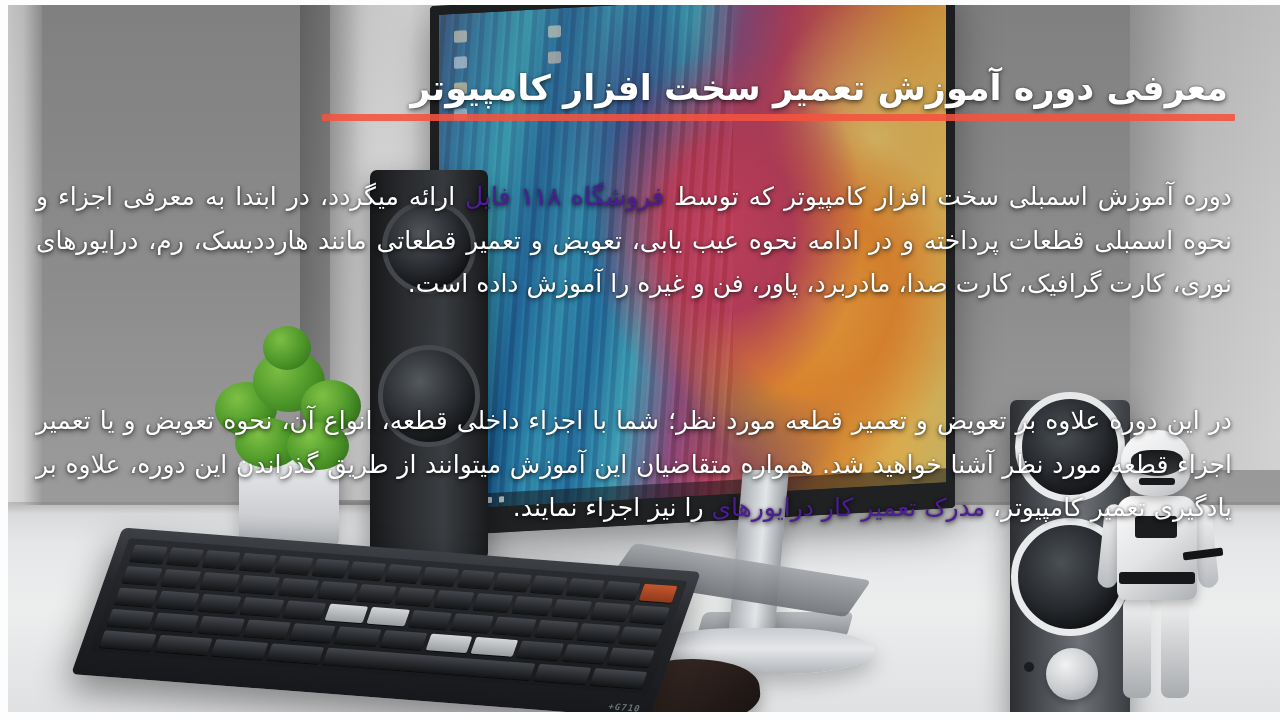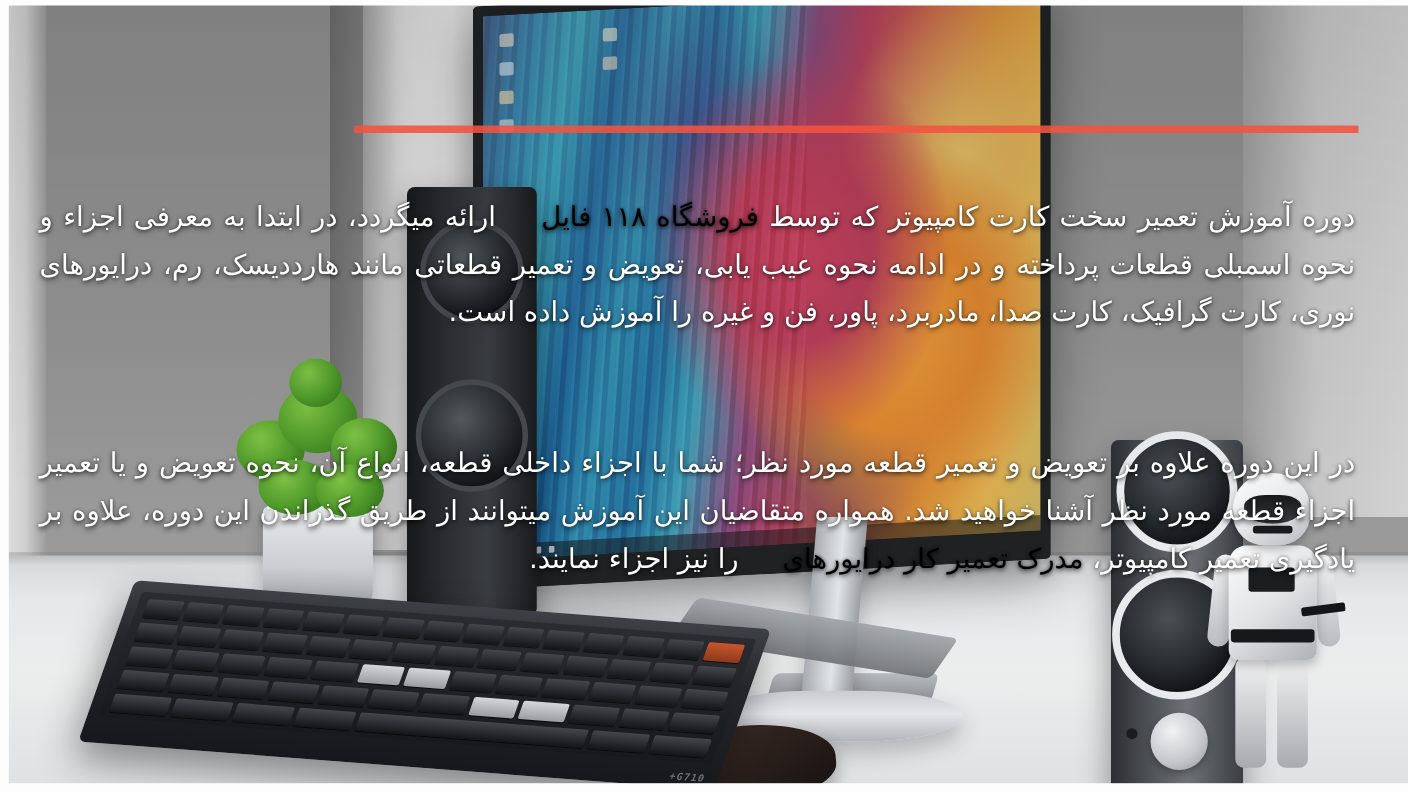--- a/index.html
+++ b/index.html
@@ -309,21 +309,21 @@
 
   .para{
     position:absolute;right:48px;left:36px;
     font-size:25px;color:#ffffff;
     line-height:1.74;
     text-align:justify;
     text-shadow:0 2px 5px rgba(0,0,0,.62), 0 0 3px rgba(0,0,0,.45);
   }
   .para-1{top:150px;}
   .para-2{top:374px;}
-  .hl{color:#000000;margin-left:32px;}
+  .hl{color:#4c1d95;}
 </style>
 </head>
 <body>
 
 <div class="slide">
 
   <div class="photo">
 
     <div class="wall"></div>
     <div class="wall-left-light"></div>
@@ -472,22 +472,23 @@
         </div>
       </div>
       <span class="kb-badge">G710+</span>
     </div>
 
     <div class="scrim"></div>
   </div>
 
   <div class="overlay">
 
+    <h1 class="title">معرفی دوره آموزش تعمیر سخت افزار کامپیوتر</h1>
     <div class="title-rule"></div>
 
-    <p class="para para-1"><span>دوره آموزش تعمیر سخت کارت کامپیوتر که توسط </span><span class="hl">فروشگاه ۱۱۸ فایل</span><span> ارائه میگردد، در ابتدا به معرفی اجزاء و نحوه اسمبلی قطعات پرداخته و در ادامه نحوه عیب یابی، تعویض و تعمیر قطعاتی مانند هارددیسک، رم، درایورهای نوری، کارت گرافیک، کارت صدا، مادربرد، پاور، فن و غیره را آموزش داده است.</span></p>
+    <p class="para para-1"><span>دوره آموزش اسمبلی سخت افزار کامپیوتر که توسط </span><span class="hl">فروشگاه ۱۱۸ فایل</span><span> ارائه میگردد، در ابتدا به معرفی اجزاء و نحوه اسمبلی قطعات پرداخته و در ادامه نحوه عیب یابی، تعویض و تعمیر قطعاتی مانند هارددیسک، رم، درایورهای نوری، کارت گرافیک، کارت صدا، مادربرد، پاور، فن و غیره را آموزش داده است.</span></p>
 
     <p class="para para-2"><span>در این دوره  علاوه بر تعویض و تعمیر قطعه مورد نظر؛ شما با اجزاء داخلی قطعه، انواع آن، نحوه تعویض و یا  تعمیر اجزاء قطعه مورد نظر آشنا خواهید شد. همواره متقاضیان این آموزش میتوانند از طریق گذراندن این دوره، علاوه بر یادگیری تعمیر کامپیوتر، </span><span class="hl">مدرک تعمیر کار درایورهای</span><span> را نیز اجزاء نمایند.</span></p>
 
   </div>
 
   <div class="frame-border"></div>
 </div>
 
 </body></html>

